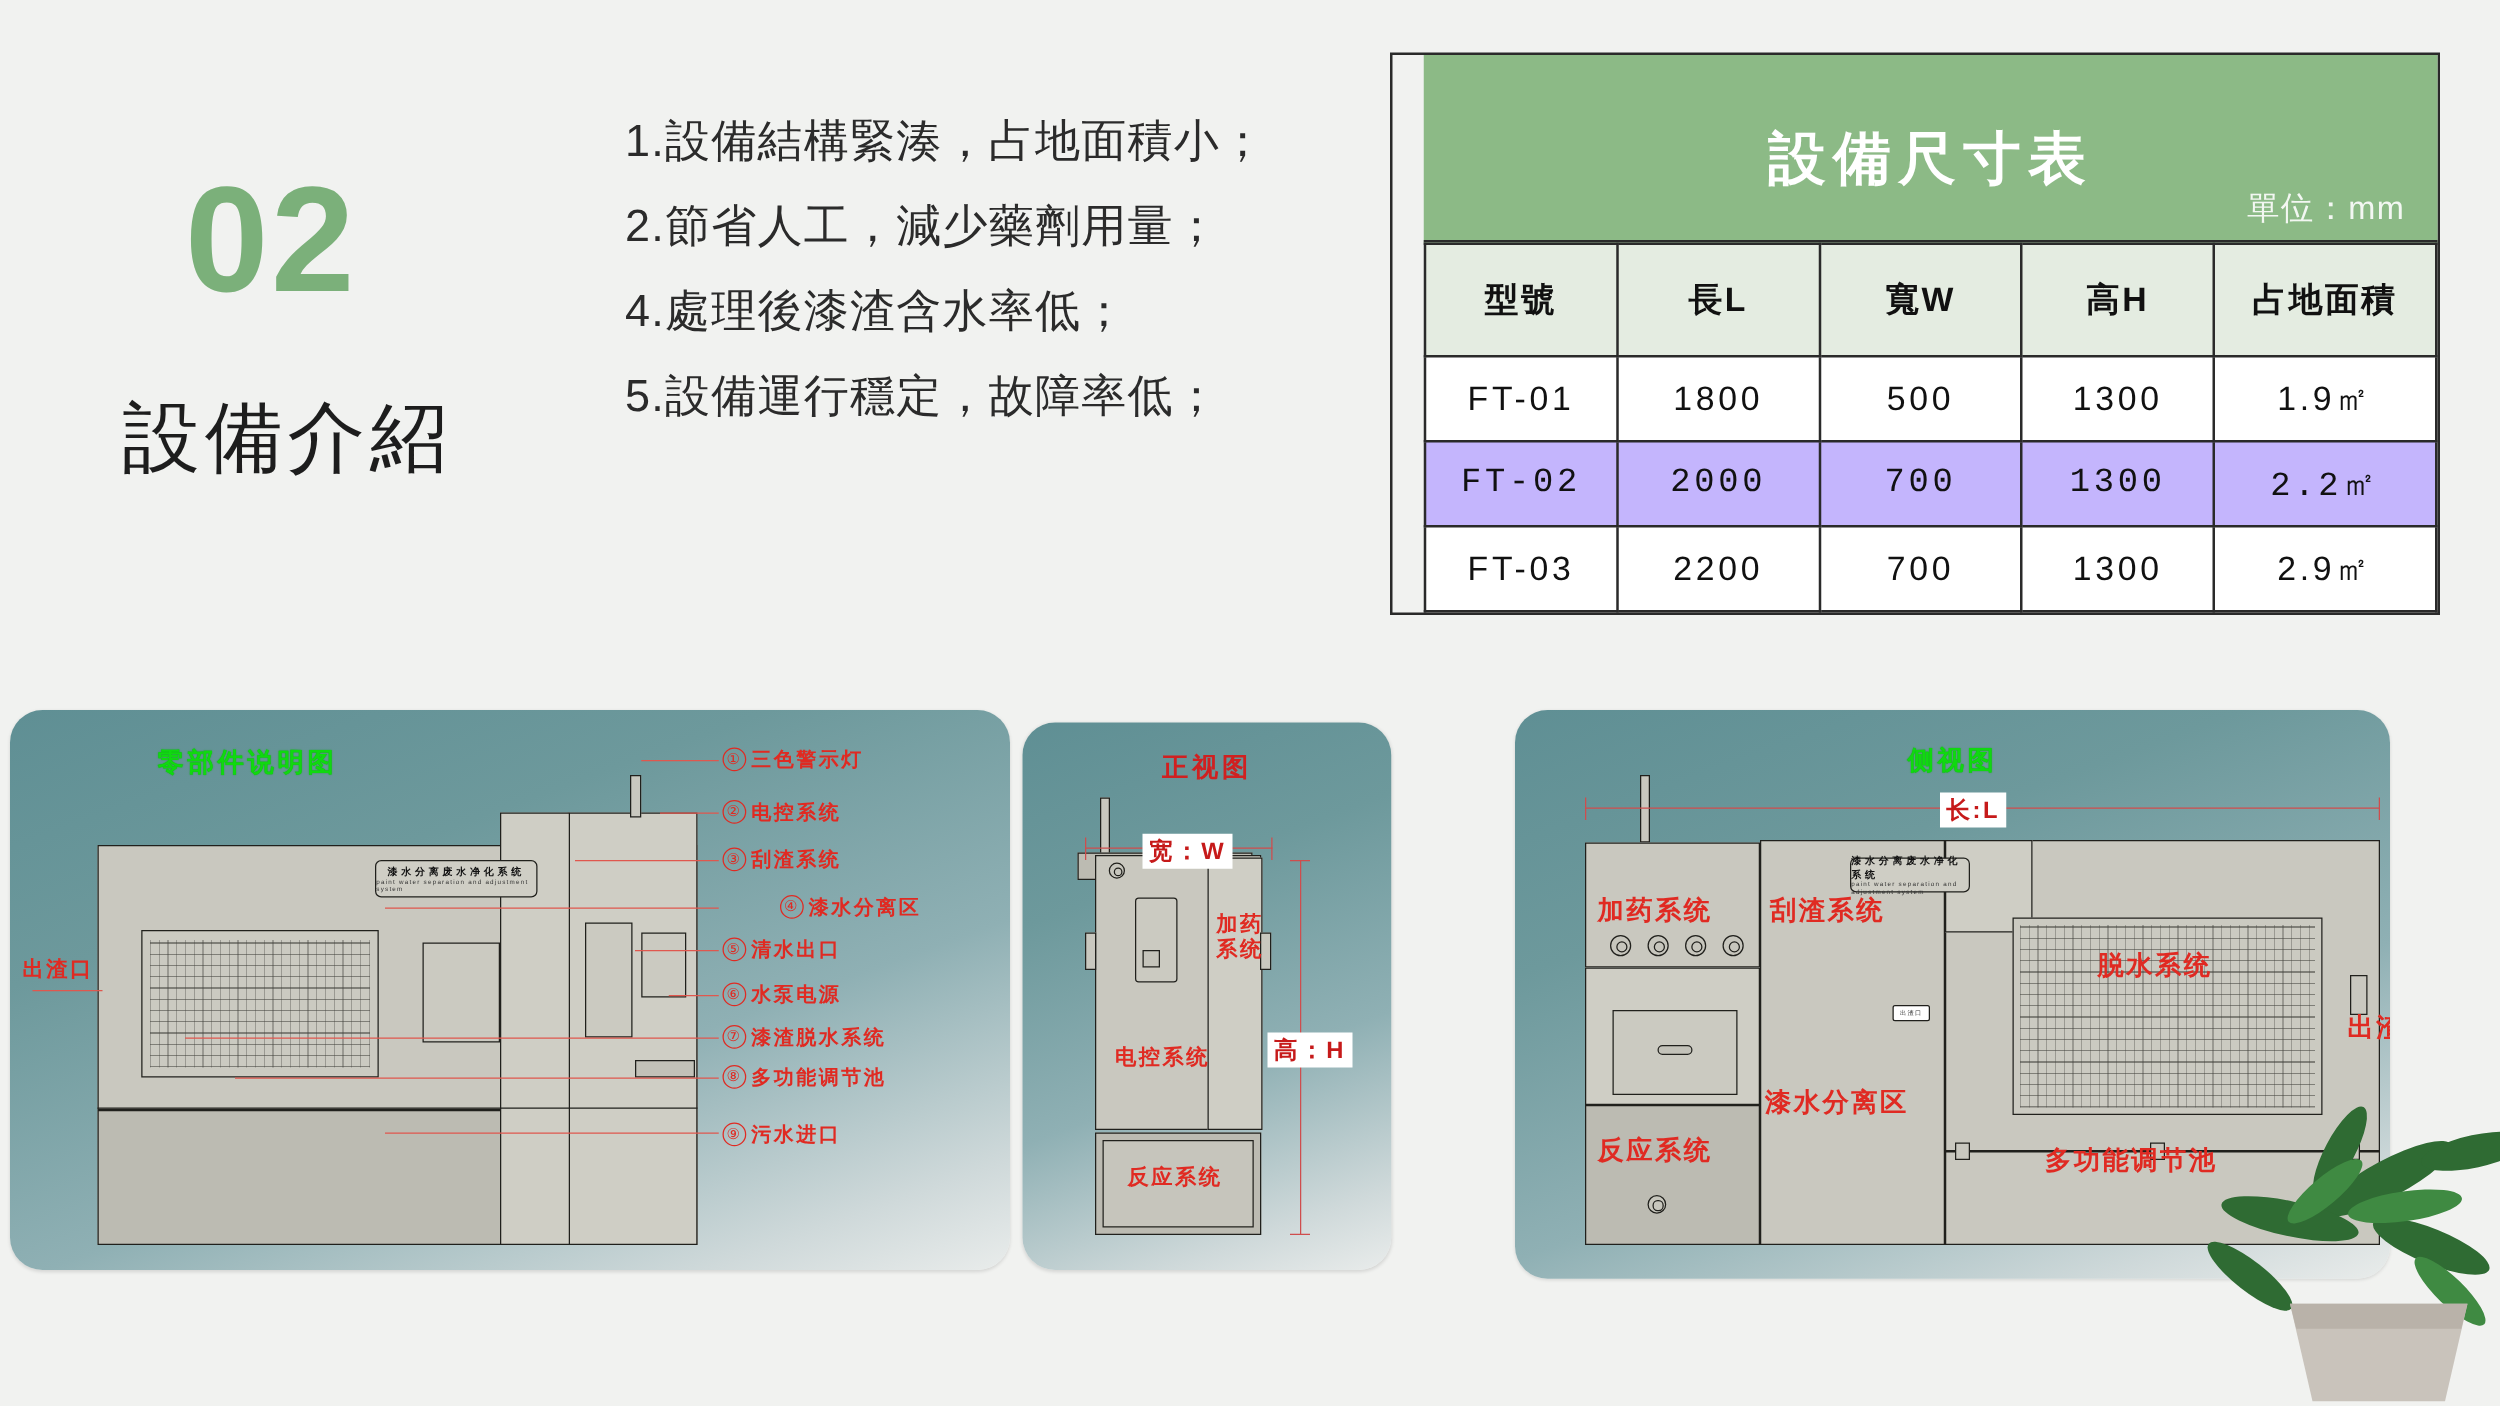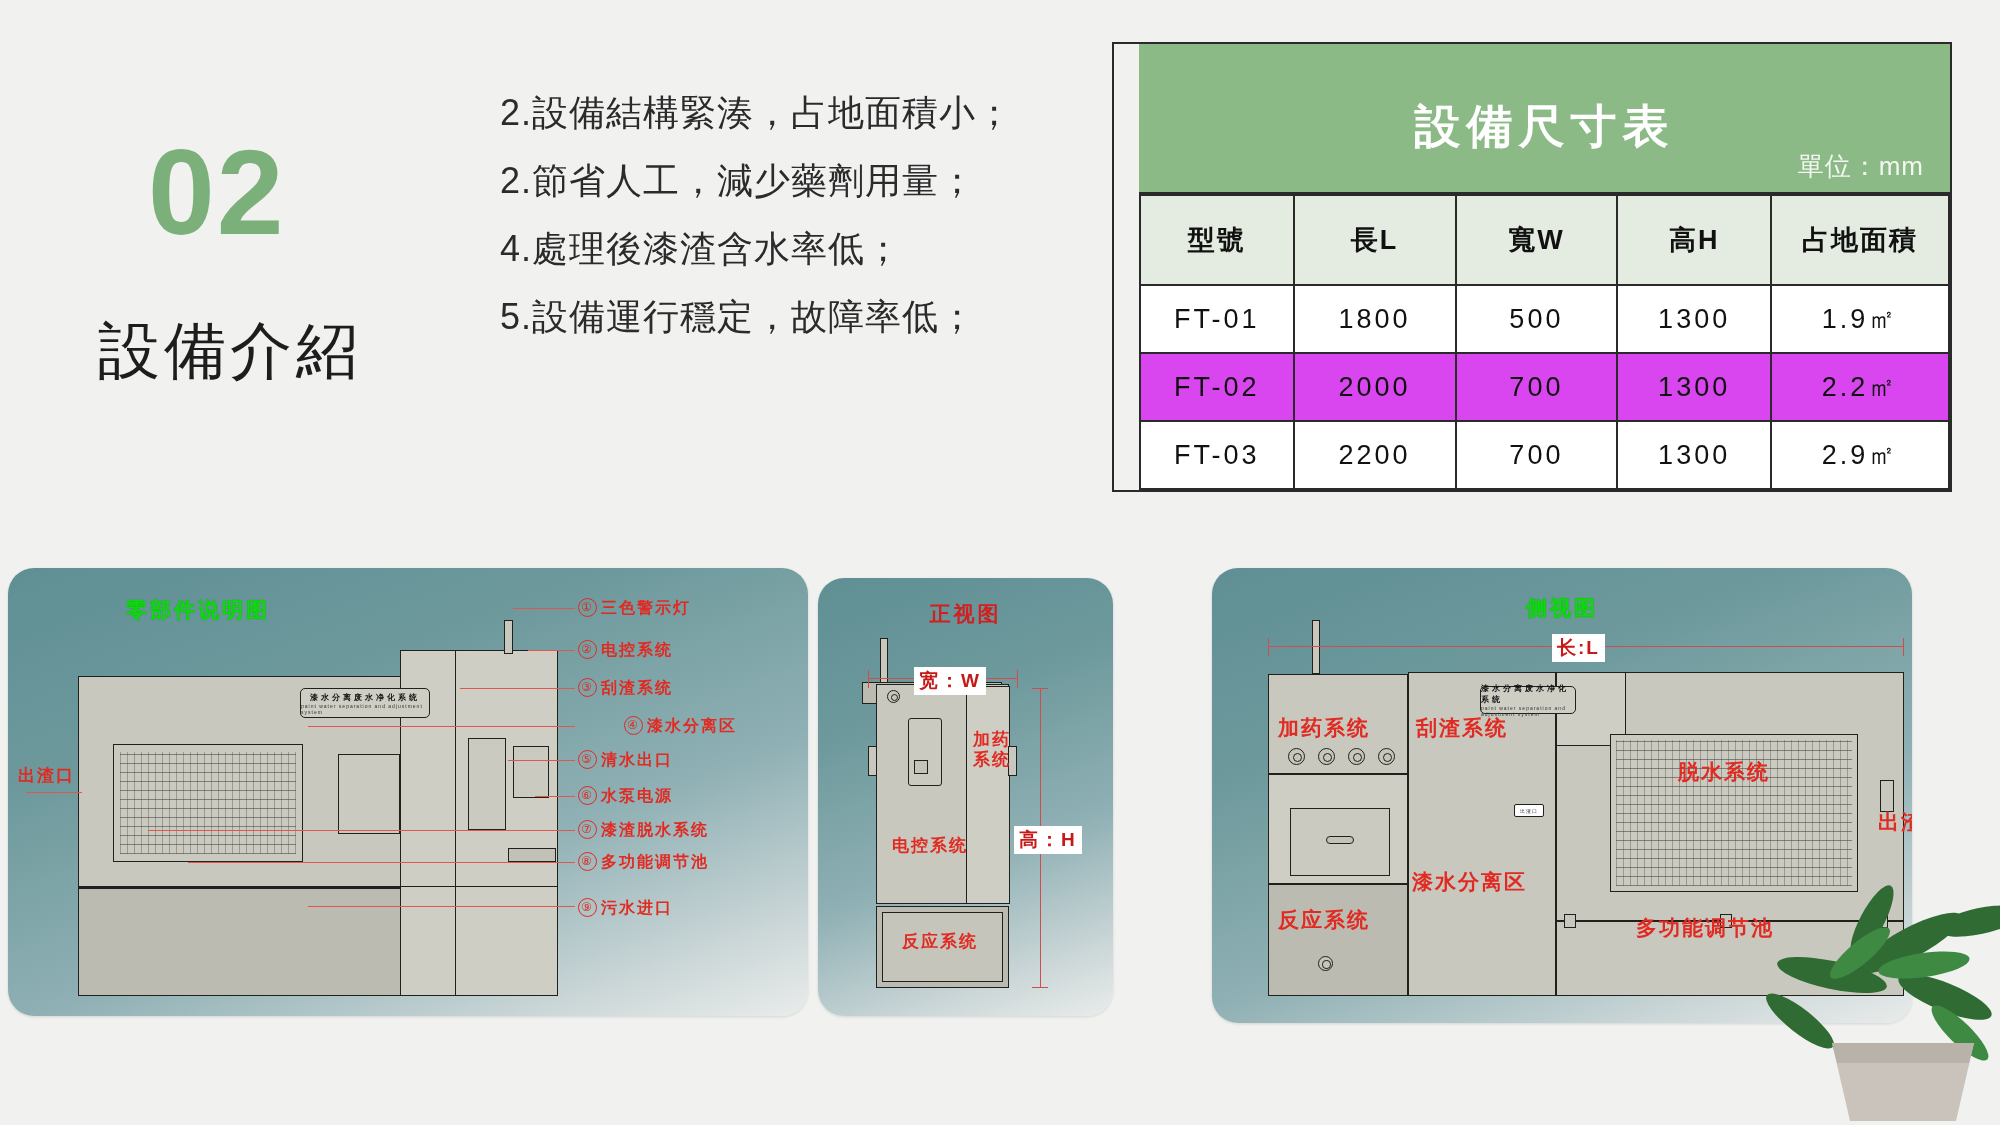--- a/index.html
+++ b/index.html
@@ -65,21 +65,21 @@
     text-align: center;
     font-size: 27px;
     height: 68px;
     color: #111;
   }
   table.grid th {
     background: #e4ece1; font-weight: 700;
     letter-spacing: 2px; height: 90px;
   }
   table.grid td { background: #ffffff; letter-spacing: 3px; font-weight: 400; }
-  table.grid tr.alt td { background: #d946ef; }
+  table.grid tr.alt td { background: #c4b5fd; font-family: Liberation Mono, monospace; }
   table.grid col.c0 { width: 19%; }
   table.grid col.c1 { width: 20%; }
   table.grid col.c2 { width: 20%; }
   table.grid col.c3 { width: 19%; }
   table.grid col.c4 { width: 22%; }
 
   
   .panel {
     position: absolute;
     border-radius: 26px;
@@ -172,21 +172,21 @@
 </style>
 </head>
 <body>
 
 <div id="slide">
 
   <div id="section-number">02</div>
   <div id="section-title">設備介紹</div>
 
   <div id="feature-list">
-    <div class="feature-item">2.設備結構緊湊，占地面積小；</div>
+    <div class="feature-item">1.設備結構緊湊，占地面積小；</div>
     <div class="feature-item">2.節省人工，減少藥劑用量；</div>
     <div class="feature-item">4.處理後漆渣含水率低；</div>
     <div class="feature-item">5.設備運行穩定，故障率低；</div>
   </div>
 
   <div id="spec-table">
     <div id="table-head">
       <div id="table-title">設備尺寸表</div>
       <div id="table-unit">單位：mm</div>
     </div>

